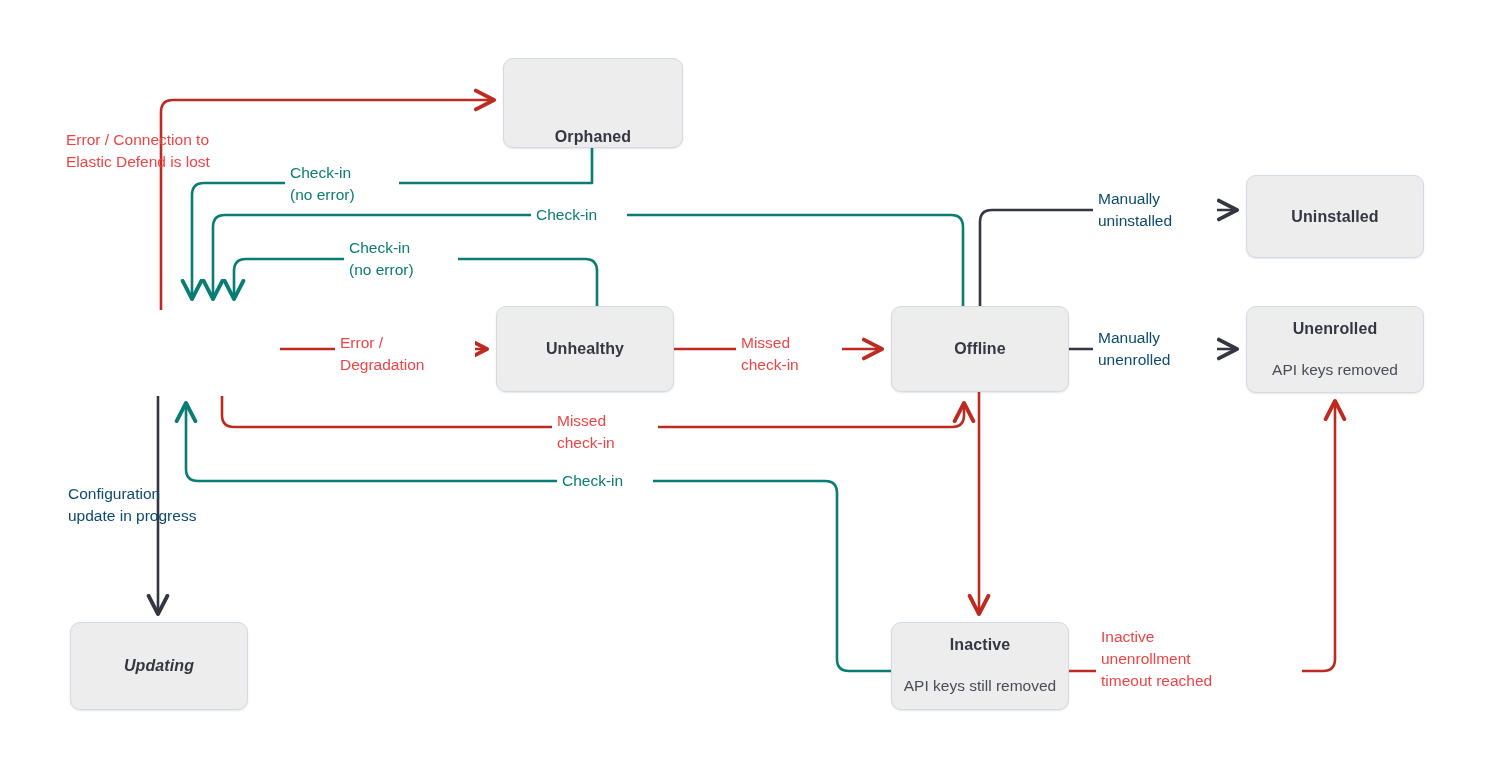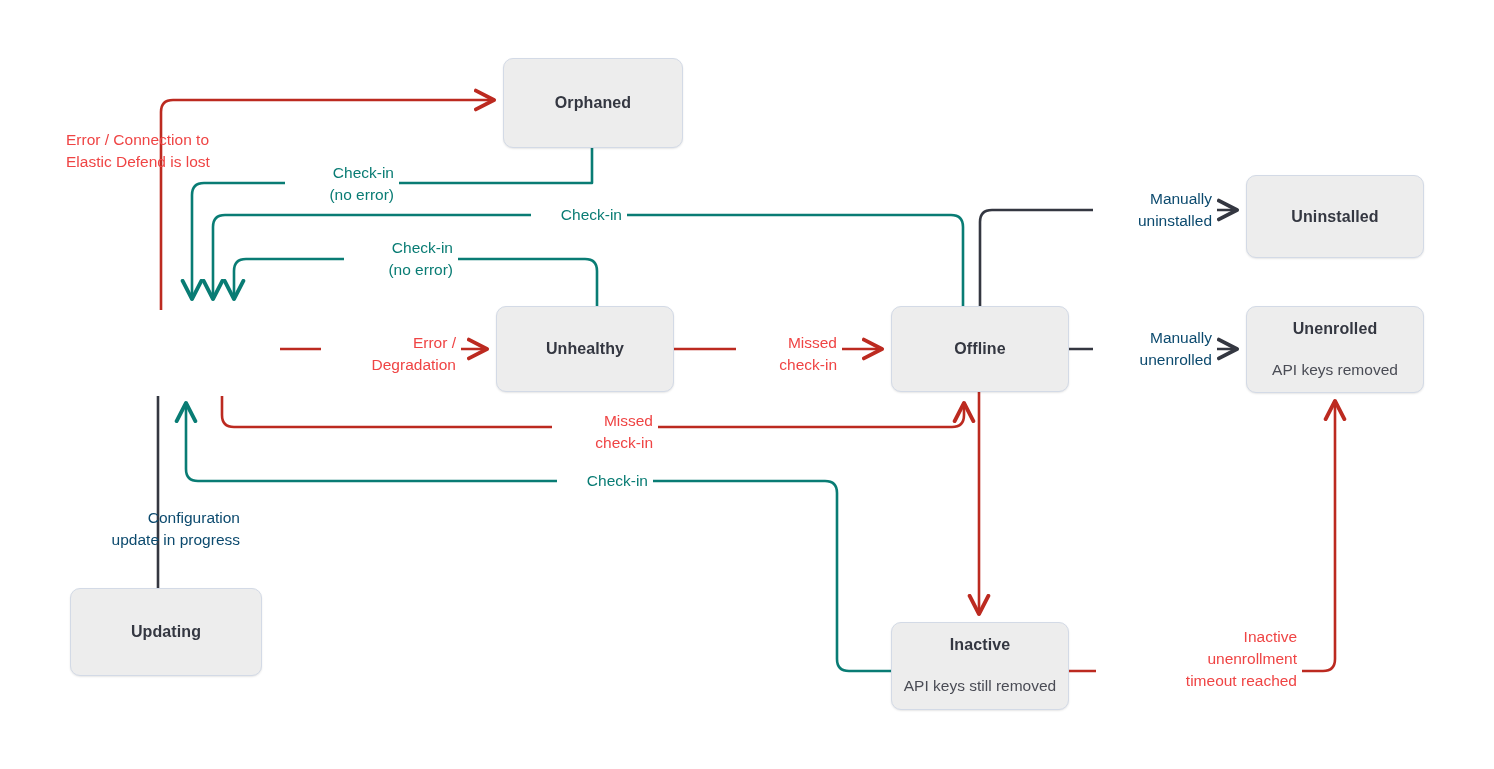--- a/index.html
+++ b/index.html
@@ -39,21 +39,21 @@
     color:#4A4C55;
     line-height:22px;
     margin-top:20px;
   }
 
   
   .elabel{
     position:absolute;
     font-size:15.5px;
     line-height:22px;
-    text-align:right;
+    text-align:left;
     white-space:pre-line;
     z-index:4;
     background:#ffffff;
     padding:0 5px;
   }
   .elabel.red{color:#ef4444;}
   .elabel.teal{color:#097C74;}
   .elabel.dark{color:#0c4a6e;}
   .elabel.nobg{background:transparent;padding:0;}
 </style>
@@ -99,21 +99,21 @@
 
       <path d="M979,392 L979,613" stroke="#BC2A20" marker-end="url(#ar-red)"></path>
 
       <path d="M1068,671 L1323,671 Q1335,671 1335,659 L1335,402" stroke="#BC2A20" marker-end="url(#ar-red)"></path>
 
       <path d="M158,396 L158,613" stroke="#343741" marker-end="url(#ar-dark)"></path>
 
     </g>
   </svg>
 
-  <div class="node" style="left:503px;top:58px;width:180px;height:90px;">
+  <div class="node" style="left:503px;top:58px;width:180px;height:90px;justify-content:flex-end;">
     <div class="title">Orphaned</div>
   </div>
 
 
   <div class="node" style="left:891px;top:306px;width:178px;height:86px;">
     <div class="title">Offline</div>
   </div>
 
   <div class="node" style="left:496px;top:306px;width:178px;height:86px;">
     <div class="title">Unhealthy</div>
@@ -126,36 +126,36 @@
   <div class="node" style="left:1246px;top:306px;width:178px;height:87px;">
     <div class="title">Unenrolled</div>
     <div class="sub">API keys removed</div>
   </div>
 
   <div class="node" style="left:891px;top:622px;width:178px;height:88px;">
     <div class="title">Inactive</div>
     <div class="sub">API keys still removed</div>
   </div>
 
-  <div class="node" style="left:70px;top:588px;width:192px;height:88px;">
+  <div class="node" style="left:70px;top:622px;width:178px;height:88px;font-style:italic;">
     <div class="title">Updating</div>
   </div>
 
   <div class="elabel red nobg" style="left:66px;top:129px;width:250px;text-align:left;">Error / Connection to
 Elastic Defend is lost</div>
 
   <div class="elabel teal" style="left:285px;top:162px;width:104px;">Check-in
 (no error)</div>
 
   <div class="elabel teal" style="left:531px;top:204px;width:86px;">Check-in</div>
 
   <div class="elabel teal" style="left:344px;top:237px;width:104px;">Check-in
 (no error)</div>
 
-  <div class="elabel red" style="left:321px;top:332px;width:130px;">Error /
+  <div class="elabel red" style="left:335px;top:332px;width:130px;">Error /
 Degradation</div>
 
   <div class="elabel red" style="left:736px;top:332px;width:96px;">Missed
 check-in</div>
 
   <div class="elabel red" style="left:552px;top:410px;width:96px;">Missed
 check-in</div>
 
   <div class="elabel teal" style="left:557px;top:470px;width:86px;">Check-in</div>
 
@@ -163,16 +163,16 @@
 uninstalled</div>
 
   <div class="elabel dark" style="left:1093px;top:327px;width:114px;">Manually
 unenrolled</div>
 
 
   <div class="elabel red" style="left:1096px;top:626px;width:196px;">Inactive
 unenrollment
 timeout reached</div>
 
-  <div class="elabel dark nobg" style="left:68px;top:483px;width:172px;margin-top:24px;">Configuration
+  <div class="elabel dark nobg" style="left:68px;top:483px;width:172px;">Configuration
 update in progress</div>
 
 </div>
 
 </body></html>

